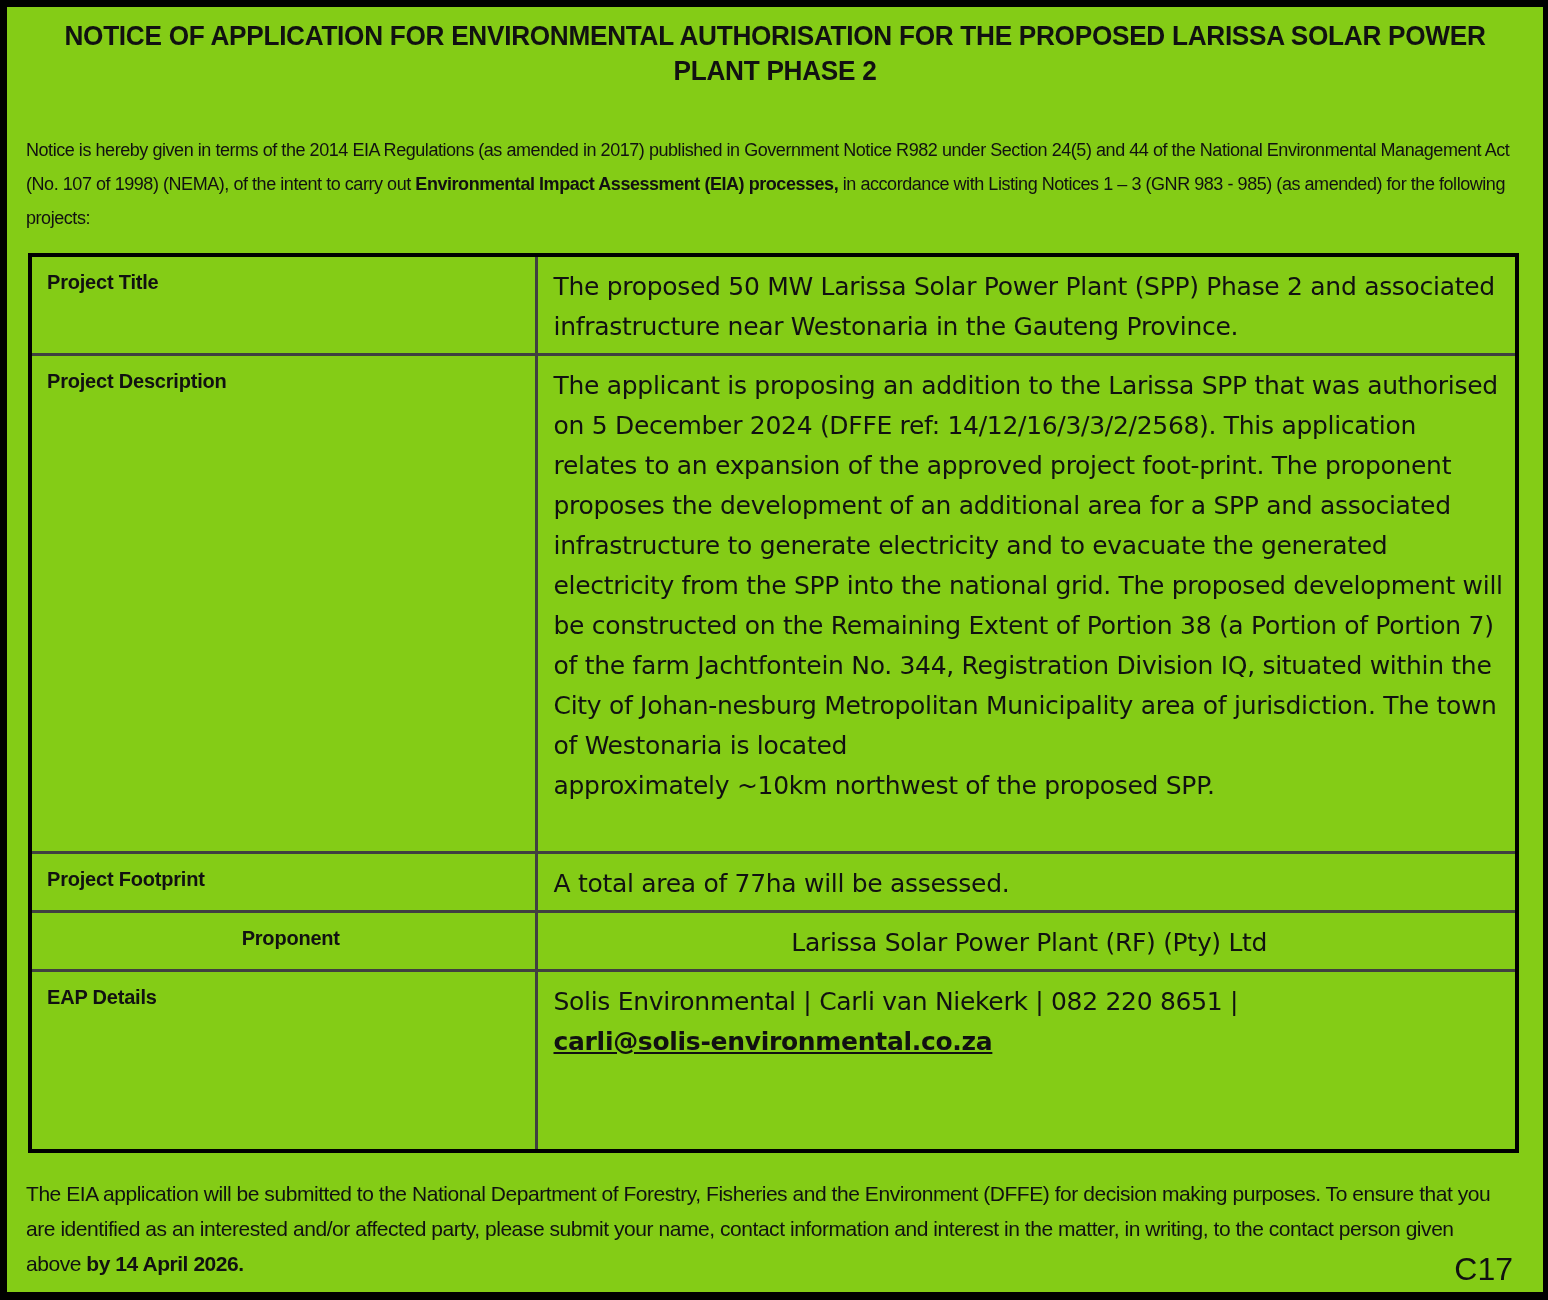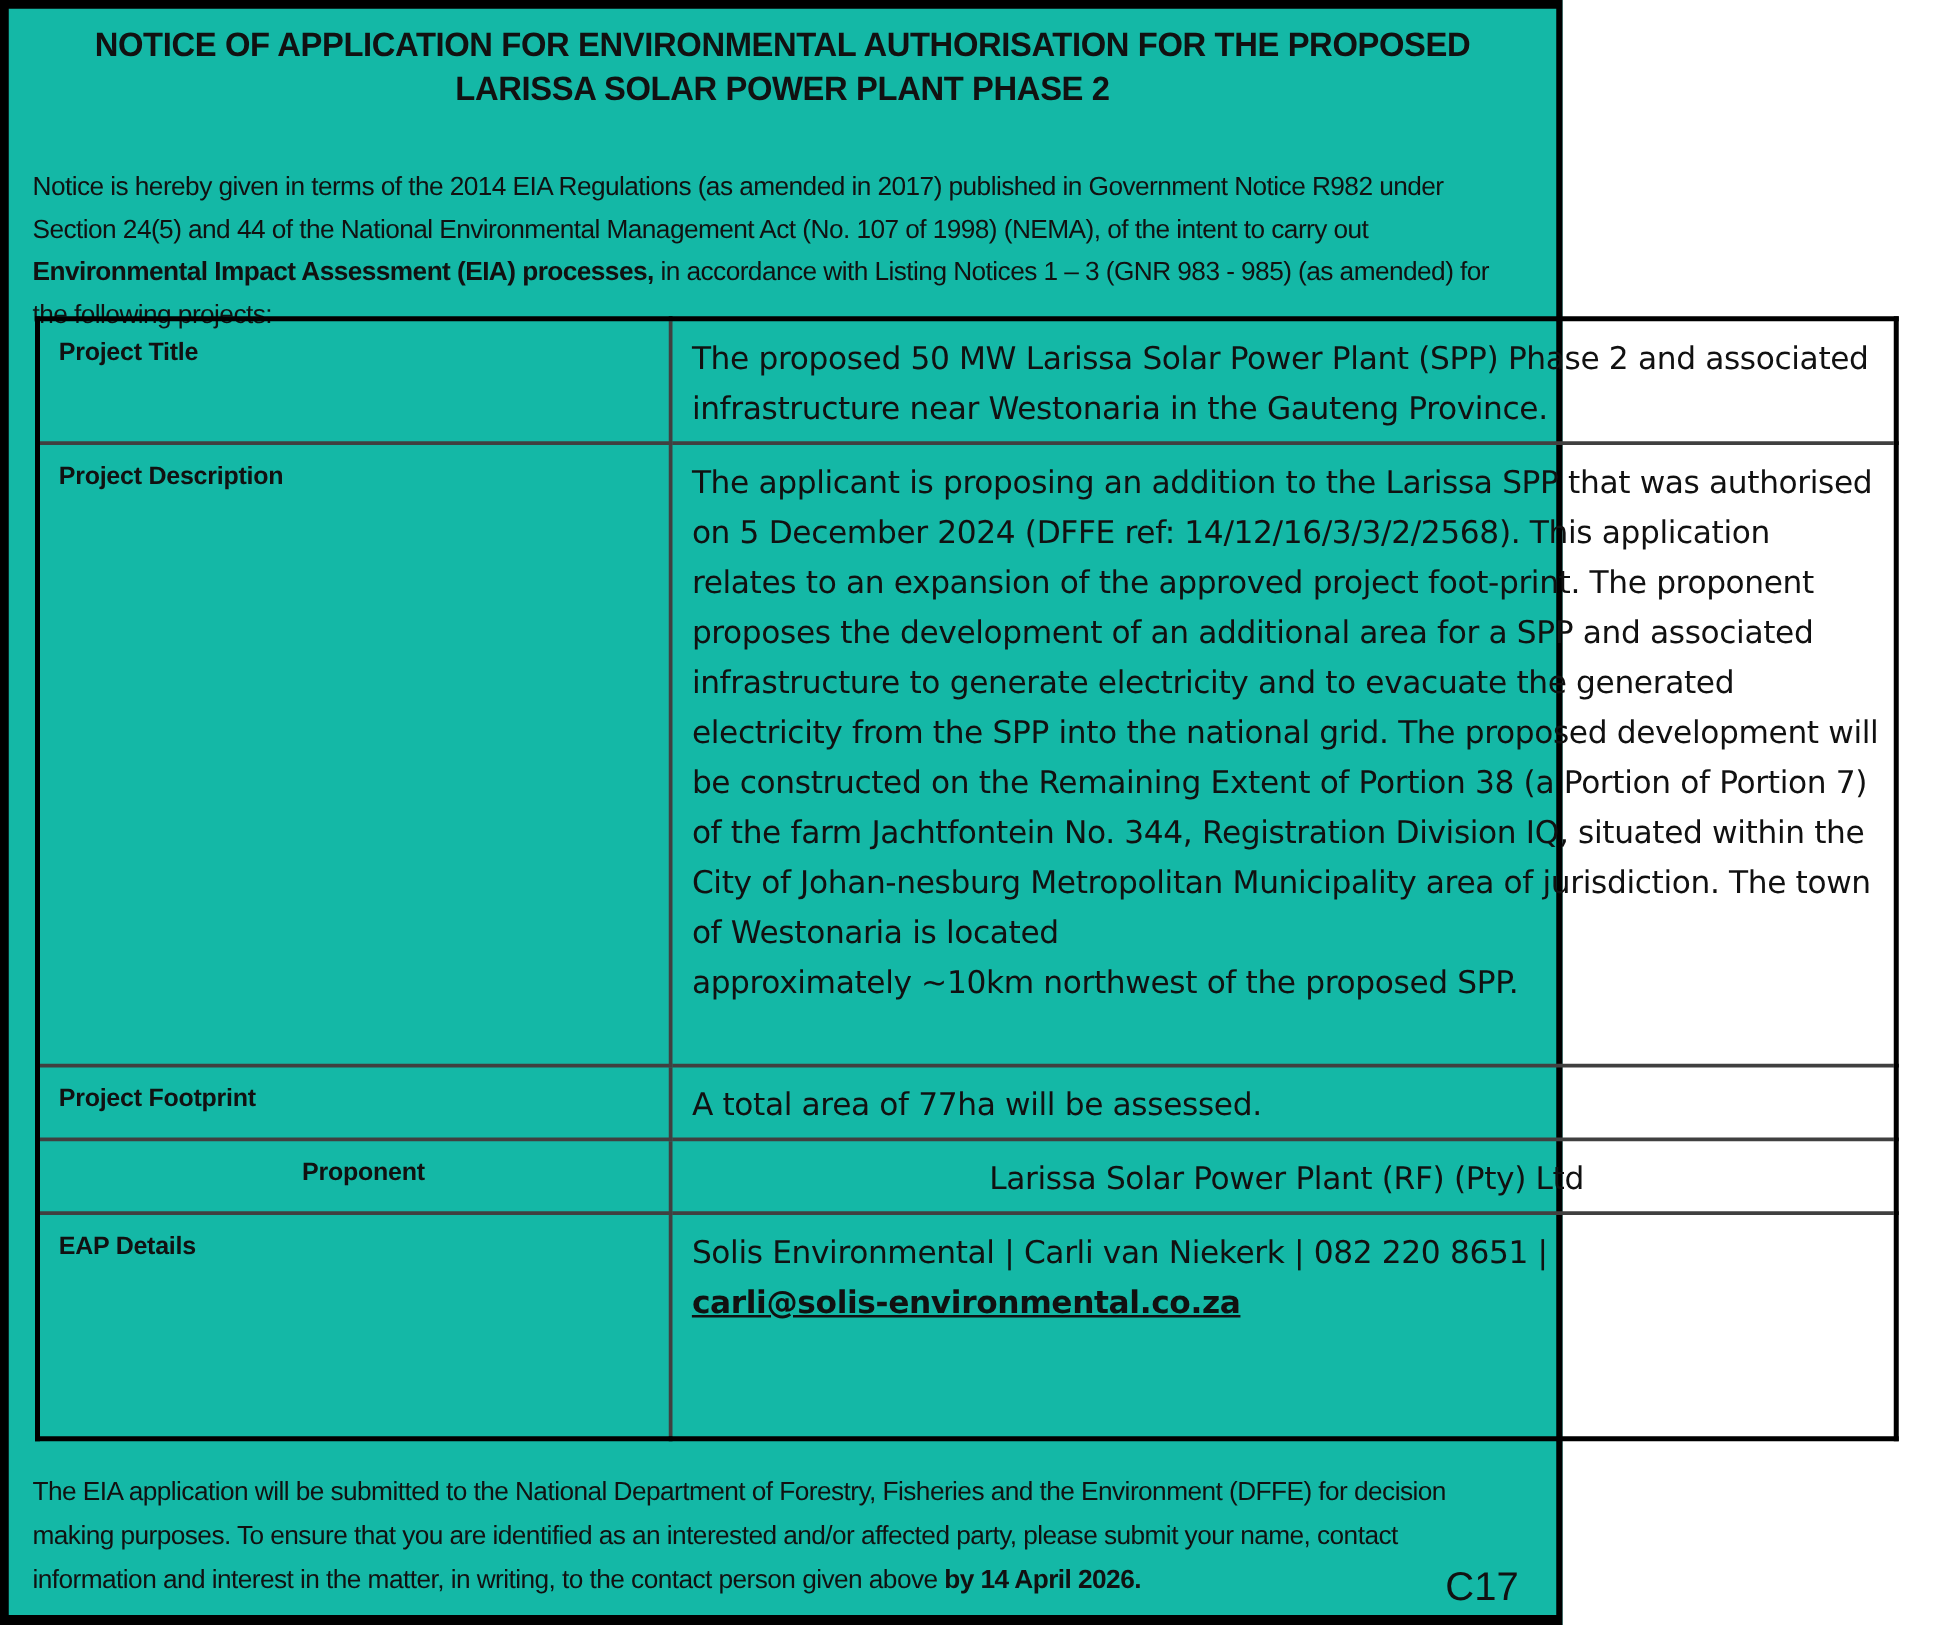--- a/index.html
+++ b/index.html
@@ -1,42 +1,42 @@
 <!DOCTYPE html>
 <html><head>
 <meta charset="utf-8">
 <style>
   html, body { margin: 0; padding: 0; background: #ffffff; }
   body { width: 1548px; height: 1300px; position: relative; overflow: hidden; }
   .frame {
     position: absolute; left: 0; top: 0;
-    width: 1250px; height: 1300px;
+    width: 1548px; height: 1300px;
     box-sizing: border-box;
     border-top: 7px solid #000;
     border-left: 7px solid #000;
     border-right: 5px solid #000;
     border-bottom: 8px solid #000;
-    background: #14b8a6;
+    background: #84cc16;
     font-family: "Liberation Sans", sans-serif;
     color: #111;
   }
   .title {
     position: absolute; left: 20px; right: 20px; top: 12px;
     text-align: center;
     font-family: "Liberation Sans", sans-serif;
     font-weight: bold;
     font-size: 27px;
     line-height: 35px;
     letter-spacing: -0.3px;
     transform: scaleX(0.97);
   }
   .intro {
     position: absolute; left: 19px; right: 22px; top: 126px;
     font-family: "Liberation Sans", sans-serif;
-    font-size: 21px;
+    font-size: 18px;
     line-height: 34px;
     letter-spacing: -0.45px;
   }
   .intro b, .outro b { font-weight: bold; }
   table.details {
     position: absolute; left: 21px; top: 246px;
     width: 1491px;
     border-collapse: collapse;
     border: 4px solid #000;
   }

